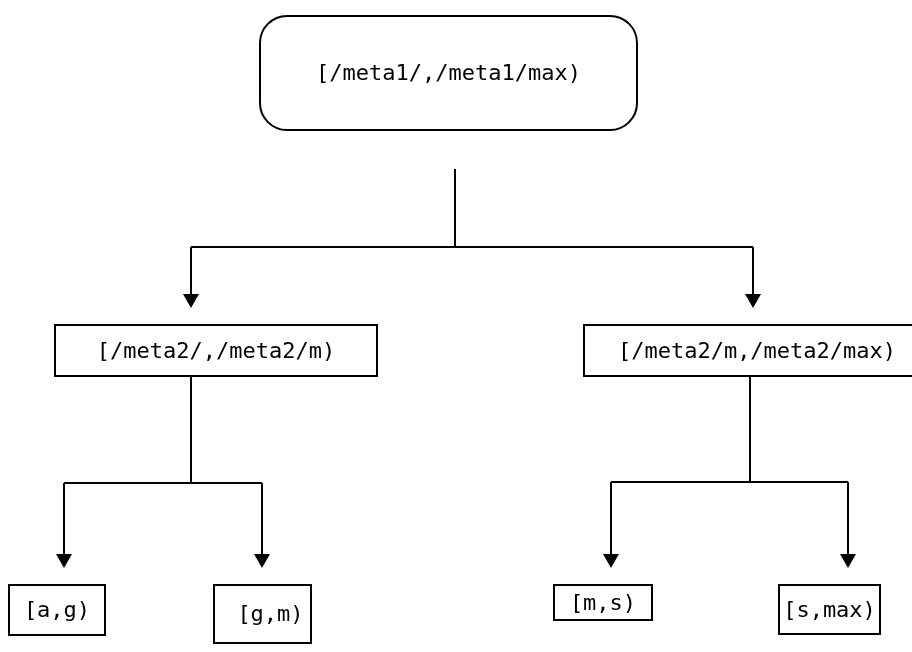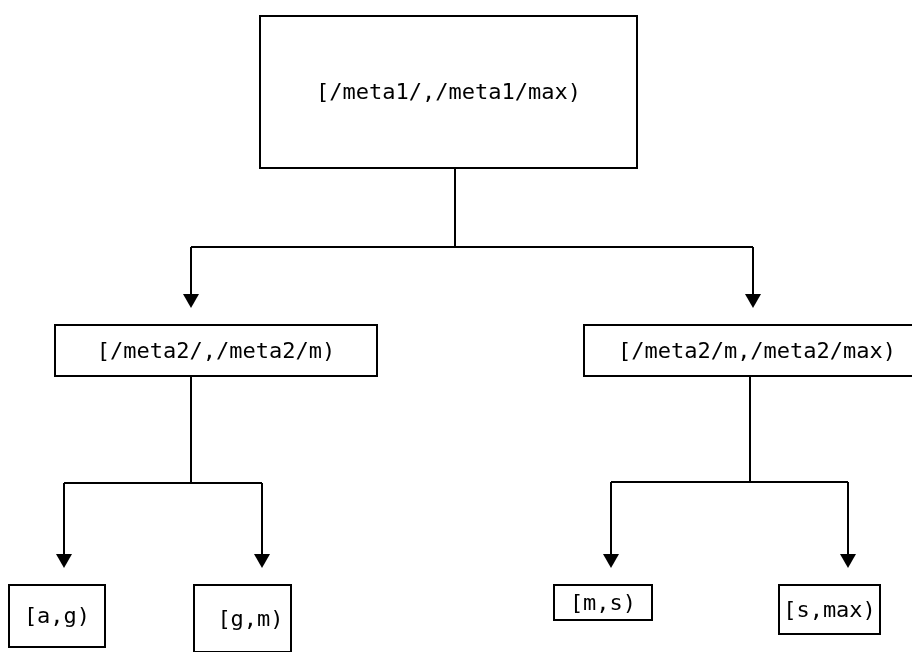--- a/index.html
+++ b/index.html
@@ -37,25 +37,25 @@
     box-sizing: border-box;
     border: 2px solid #000000;
     background: #ffffff;
     display: flex;
     align-items: center;
     justify-content: center;
     font-size: 22px;
     line-height: 1;
     white-space: nowrap;
   }
-  .n-root  { left: 259px; top: 15px;  width: 379px; height: 154px; }
+  .n-root  { left: 259px; top: 15px;  width: 379px; height: 116px; border-radius: 28px; }
   .n-2l    { left: 22px;  top: 324px; width: 324px; height: 53px; margin-left: 32px; }
   .n-2r    { left: 583px; top: 324px; width: 348px; height: 53px; }
-  .n-leaf1 { left: 8px;   top: 584px; width: 98px;  height: 64px; }
-  .n-leaf2 { left: 193px; top: 584px; width: 99px;  height: 69px; padding-left: 16px; }
+  .n-leaf1 { left: 8px;   top: 584px; width: 98px;  height: 52px; }
+  .n-leaf2 { left: 213px; top: 584px; width: 99px;  height: 60px; padding-left: 16px; }
   .n-leaf3 { left: 553px; top: 584px; width: 100px; height: 37px; }
   .n-leaf4 { left: 778px; top: 584px; width: 103px; height: 51px; }
 </style>
 </head>
 <body>
 
 <div class="canvas">
 
   <svg class="edges-layer" width="912" height="652" viewBox="0 0 912 652" xmlns="http://www.w3.org/2000/svg">
 

